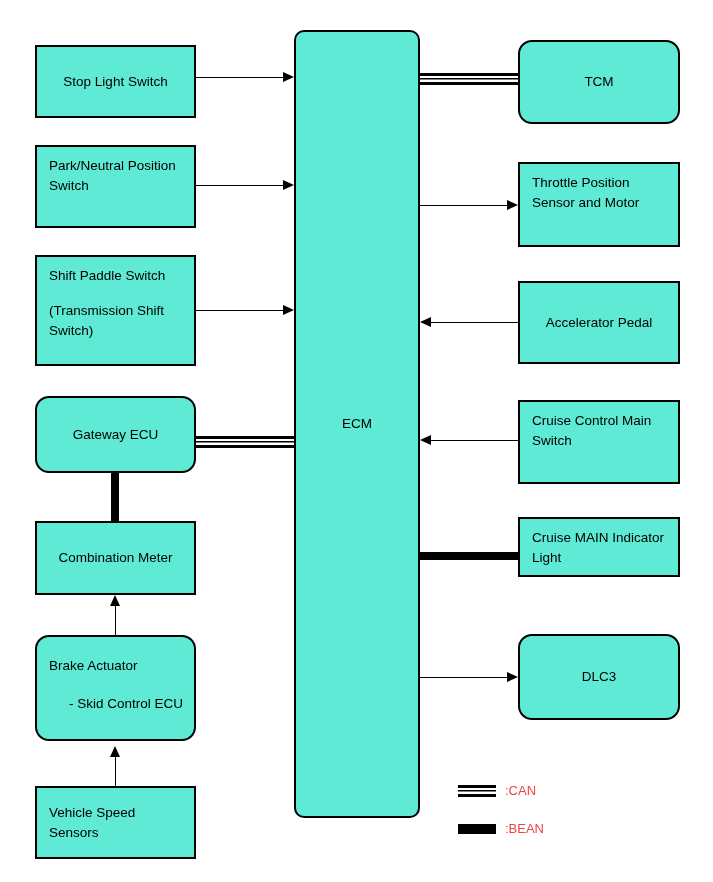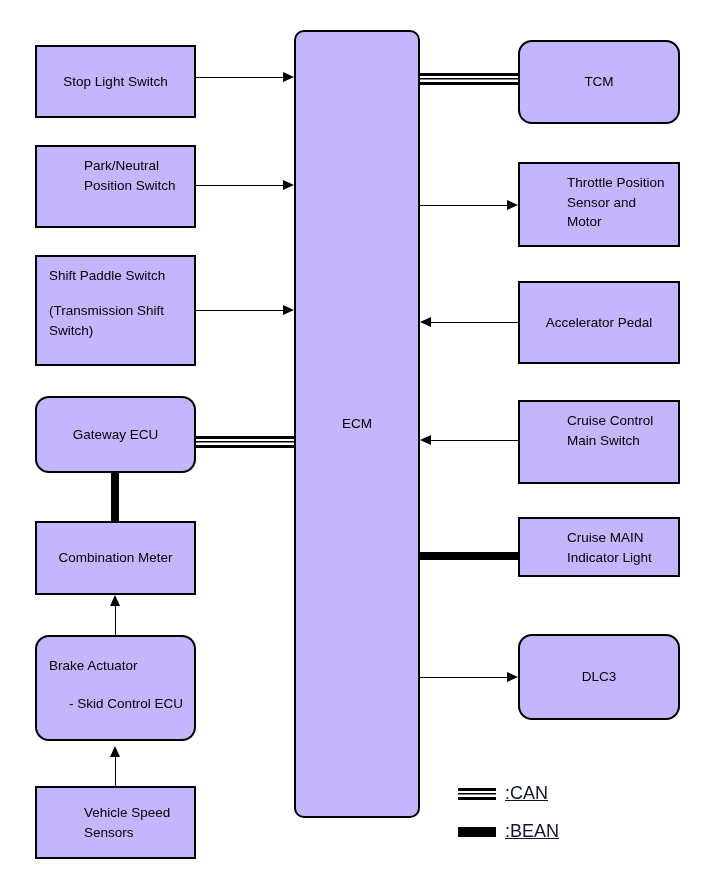--- a/index.html
+++ b/index.html
@@ -11,40 +11,40 @@
     position: relative;
     width: 713px;
     height: 882px;
     background: #ffffff;
     font-family: "Liberation Sans", sans-serif;
     overflow: hidden;
   }
   .node {
     position: absolute;
     box-sizing: border-box;
-    background: #c4b5fd;
+    background: #5eead4;
     border: 2px solid #000000;
     font-size: 13.5px;
     color: #000000;
     line-height: 1.45;
     z-index: 3;
   }
   .node.rounded { border-radius: 14px; }
   .node.ecm-node { border-radius: 10px; }
   .node .node-text {
     position: absolute;
     left: 12px;
     right: 8px;
   }
   .node.center-text .node-text {
     left: 0;
     right: 0;
     text-align: center;
   }
-  .node.top-text .node-text { top: 9px; margin-left: 35px; }
+  .node.top-text .node-text { top: 9px; }
   .node.mid-text .node-text {
     top: 50%;
     transform: translateY(-50%);
   }
   .line-h {
     position: absolute;
     height: 1px;
     background: #000000;
     z-index: 1;
   }
@@ -118,24 +118,23 @@
       linear-gradient(#000,#000) center left / 100% 1.5px no-repeat,
       linear-gradient(#000,#000) bottom left / 100% 3px no-repeat;
   }
   .legend-swatch-bean {
     width: 38px;
     height: 10px;
     background: #000000;
   }
   .legend-label {
     margin-left: 9px;
-    font-size: 18px;
-    color: #0f172a;
+    font-size: 13px;
+    color: #ef4444;
     white-space: nowrap;
-    text-decoration: underline;
   }
 </style>
 </head>
 <body>
 
 <div id="diagram-root">
 
   <div class="node ecm-node center-text mid-text" style="left:294px; top:30px; width:126px; height:788px;">
     <div class="node-text">ECM</div>
   </div>

